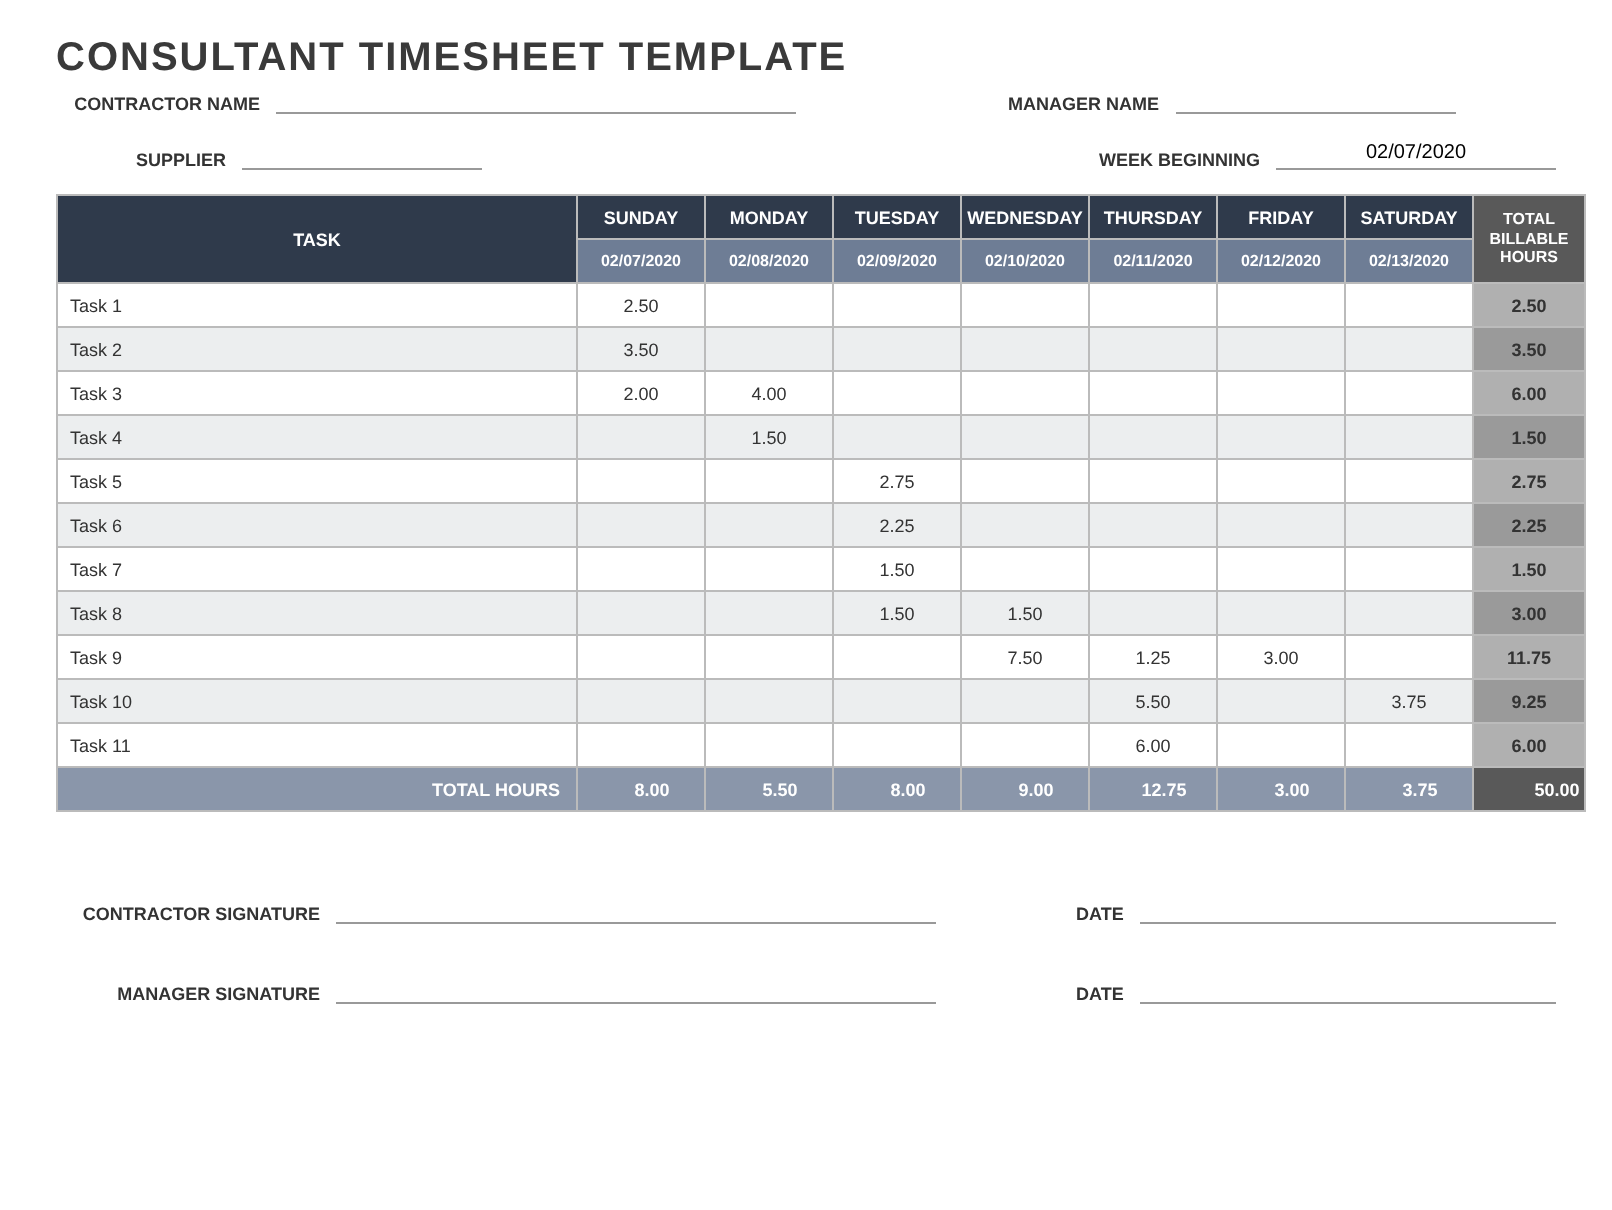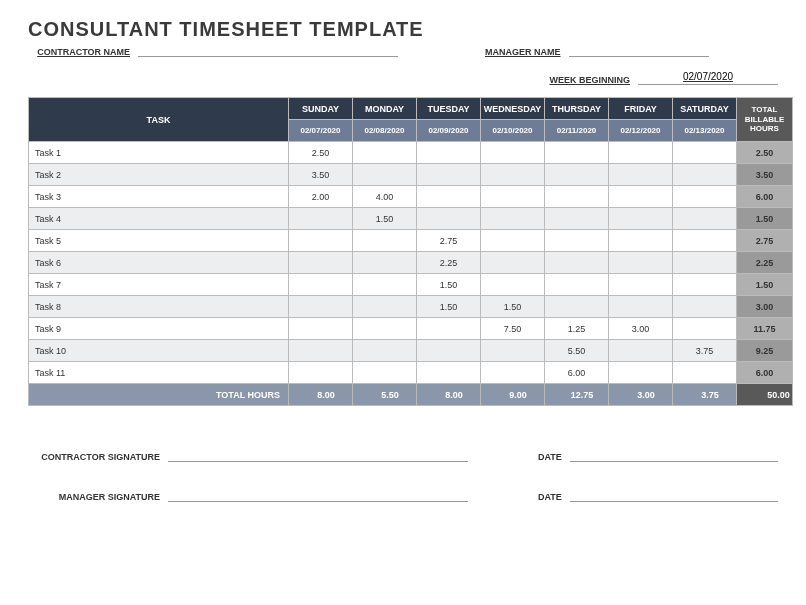--- a/index.html
+++ b/index.html
@@ -1,18 +1,18 @@
 <!DOCTYPE html>
 <html><head>
 <meta charset="utf-8">
 <style>
 * { box-sizing: border-box; margin: 0; padding: 0; }
 body { font-family: Arial, sans-serif; background: #fff; padding: 18px 28px; font-size: 10px; color: #333; }
 .title { font-size: 20px; font-weight: bold; color: #3a3a3a; letter-spacing: 1px; }
-.field-row { display: flex; gap: 25px; margin-bottom: 12px; align-items: flex-end; text-decoration: underline; }
+.field-row { display: flex; gap: 44px; margin-bottom: 12px; align-items: flex-end; }
 .field { display: flex; align-items: flex-end; }
 .field-label { font-size: 9px; font-weight: bold; color: #333; text-align: right; padding-right: 8px; white-space: nowrap; }
 .field-input { border: none; border-bottom: 1px solid #999; background: transparent; font-size: 10px; padding: 2px 4px; height: 16px; }
 .w110 { width: 110px; } .r1f2 { width: 88px; margin-left: 62px; }
 .r1v1 { width: 260px; } .r1v2 { width: 260px; }
 .r2v1 { width: 120px; } .r2v2 { width: 120px; }
 .r2v3 { width: 140px; text-align: center; }
 .spacer { flex: 1; }
 table { border-collapse: collapse; width: 100%; margin-top: 10px; table-layout: fixed; }
 th, td { border: 1px solid #bbb; padding: 0; height: 22px; font-size: 9px; }
@@ -49,20 +49,24 @@
     <div class="field-label w110">CONTRACTOR NAME</div>
     <input class="field-input r1v1" value="" style="">
   </div>
   <div class="field r1f2">
     <div class="field-label">MANAGER NAME</div>
     <input class="field-input r1v2" value="" style="">
   </div>
 </div>
 
 <div class="field-row">
+  <div class="field" style="margin-left:40px;">
+    <div class="field-label">SUPPLIER</div>
+    <input class="field-input r2v2" value="" style="">
+  </div>
   <div class="spacer"></div>
   <div class="field">
     <div class="field-label">WEEK BEGINNING</div>
     <input class="field-input r2v3" value="02/07/2020" style="">
   </div>
 </div>
 
 <table>
   <colgroup>
     <col class="col-task">

